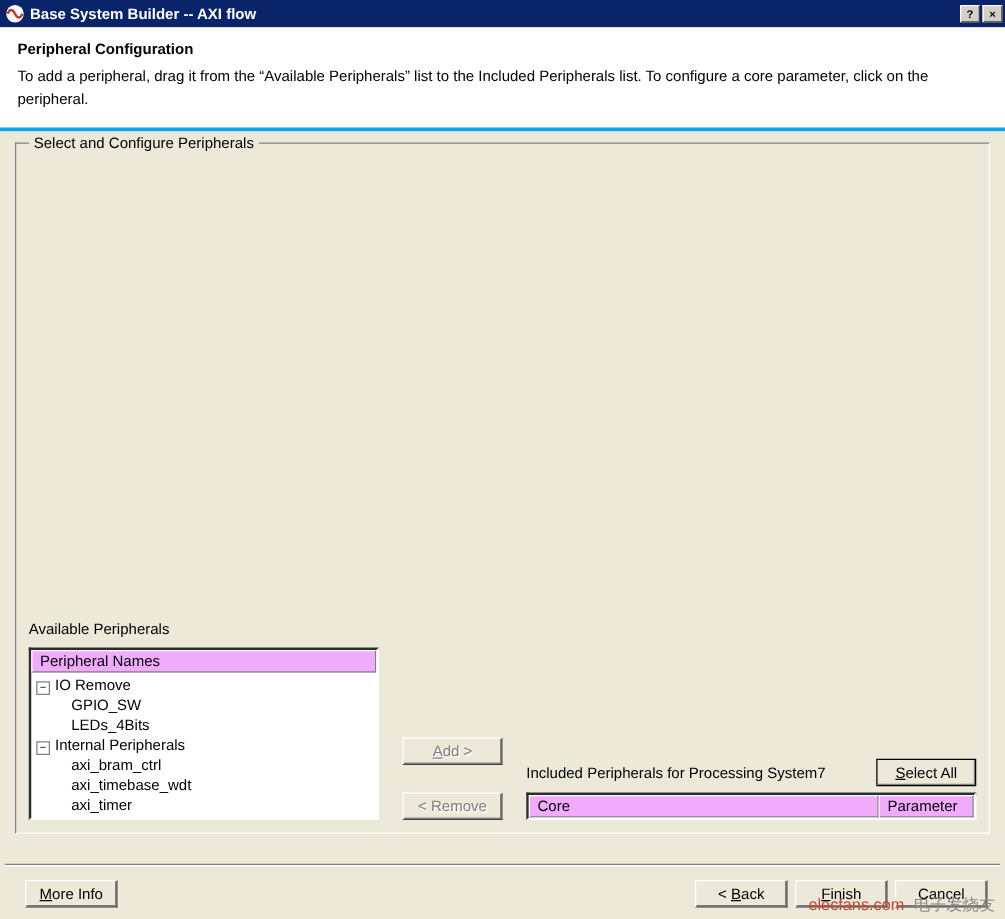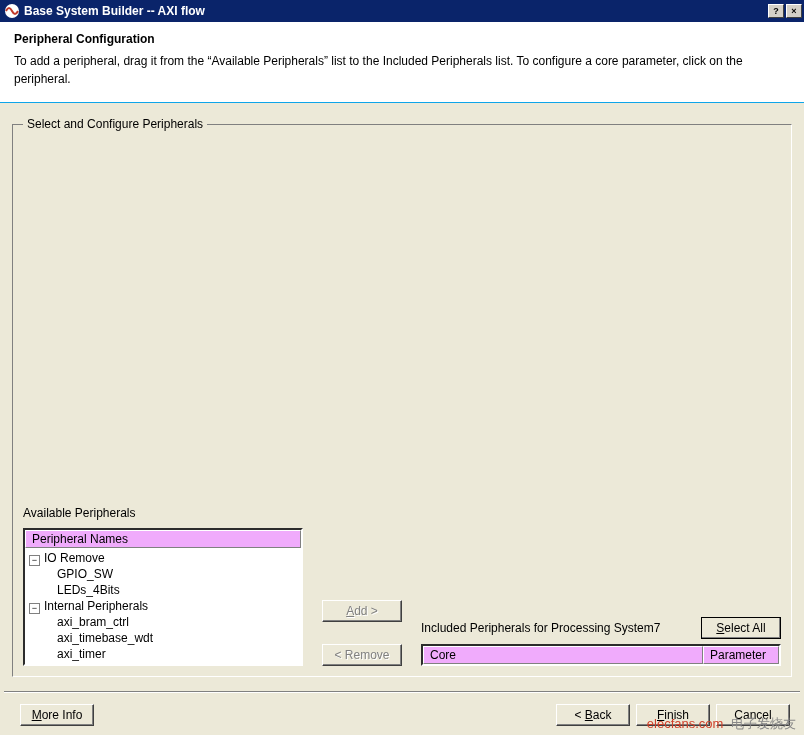--- a/index.html
+++ b/index.html
@@ -47,35 +47,35 @@
     line-height: 1;
   }
   .content {
     background: #ece9d8;
     padding: 0;
     height: calc(735px - 22px);
     position: relative;
   }
   .header-section {
     background: #fff;
-    border-bottom: 1px solid #0ea5e9;
+    border-bottom: 3px solid #0ea5e9;
     padding: 10px 14px 14px 14px;
   }
   .header-title {
     font-weight: bold;
     margin-bottom: 6px;
   }
   .header-desc {
     line-height: 1.5;
   }
   fieldset.groupbox {
     border: 1px solid #fff;
     border-top-color: #808080;
     border-left-color: #808080;
-    margin: 14px 12px 0 12px;
+    margin: 2px 12px 0 12px;
     padding: 12px 10px 10px 10px;
     position: relative;
     height: 560px;
   }
   fieldset.groupbox > legend {
     padding: 0 4px;
     color: #000;
   }
   .columns {
     display: flex;

